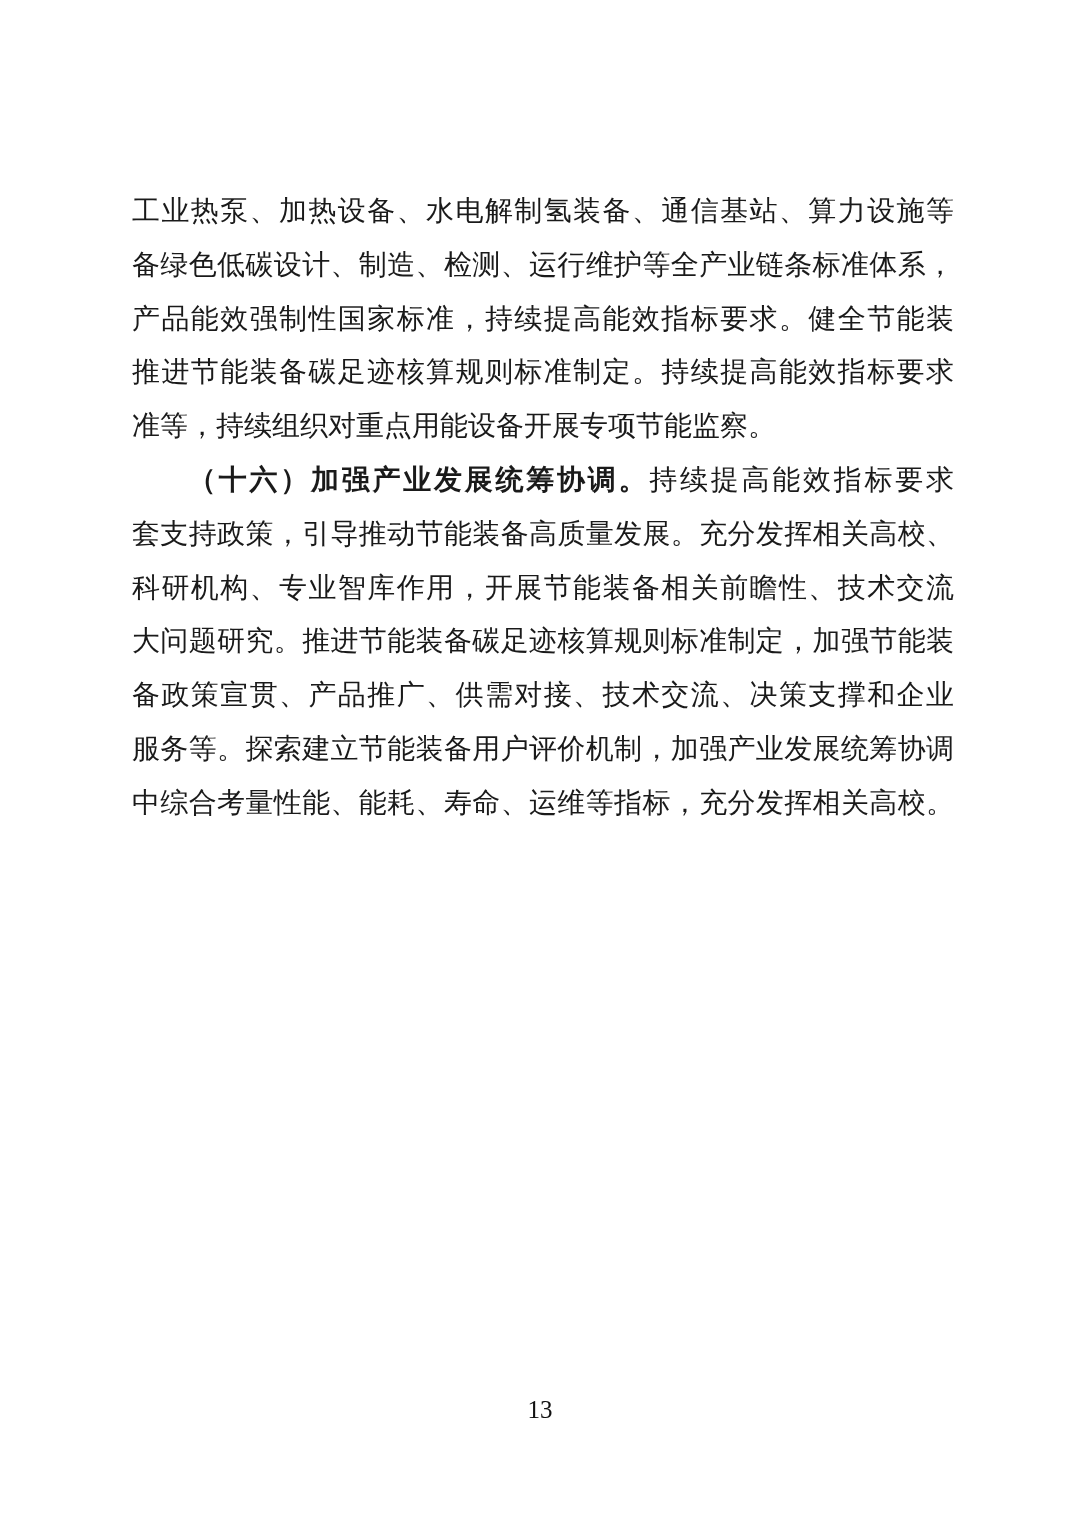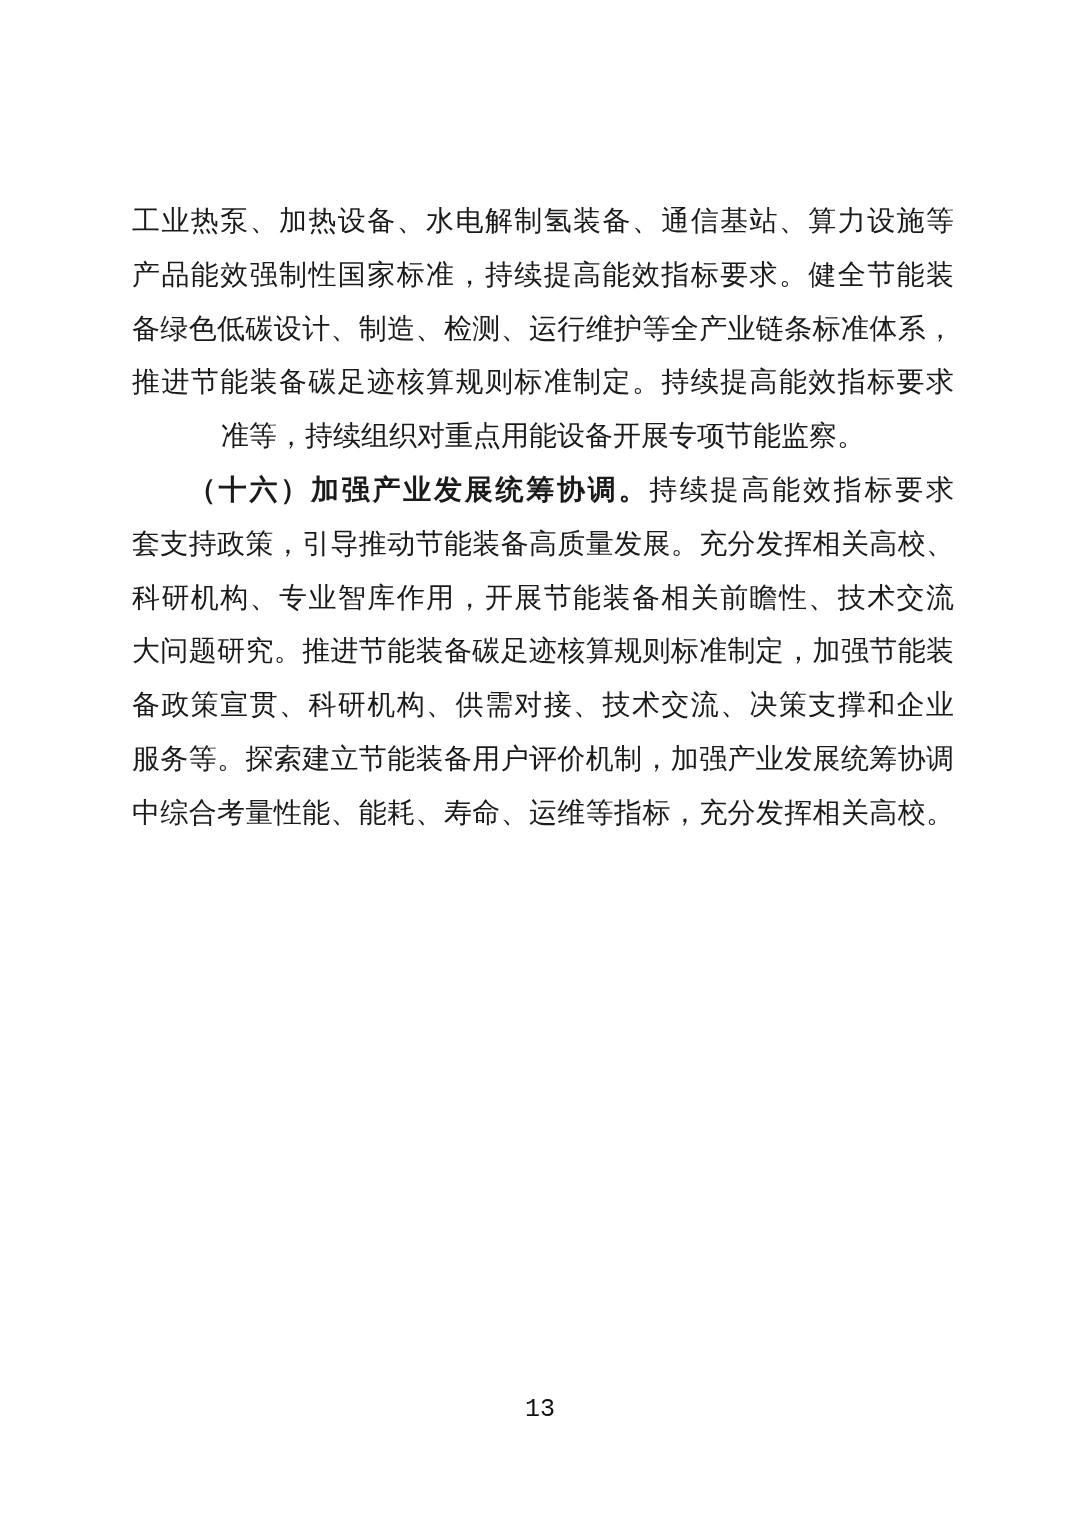--- a/index.html
+++ b/index.html
@@ -11,73 +11,73 @@
     position: relative;
     width: 1080px;
     height: 1527px;
     background: #ffffff;
     overflow: hidden;
     font-family: "Liberation Serif", "DejaVu Serif", serif;
   }
   .textblock {
     position: absolute;
     left: 132px;
-    top: 194px;
+    top: 184px;
     width: 822px;
     color: #1a1a1a;
   }
   .line {
     height: 53.8px;
     line-height: 53.8px;
     font-size: 28px;
     letter-spacing: 0;
     text-align: justify;
     text-align-last: justify;
     text-justify: inter-character;
     overflow: hidden;
   }
   .line.left {
-    text-align: center;
+    text-align: left;
     text-align-last: auto;
   }
   .line.indent {
     text-indent: 56px;
   }
   .heading {
     font-weight: 700;
   }
   .pagenum {
     position: absolute;
     left: 0;
     top: 1394px;
     width: 100%;
     height: 32px;
     line-height: 32px;
     text-align: center;
     font-size: 25px;
     color: #111111;
-    font-family: Liberation Mono, monospace;
+    font-family: Liberation Serif, serif;
   }
 </style>
 </head>
 <body>
 
 <div class="page">
   <div class="textblock">
 
     <div class="line">工业热泵、加热设备、水电解制氢装备、通信基站、算力设施等</div>
+    <div class="line">备绿色低碳设计、制造、检测、运行维护等全产业链条标准体系，</div>
     <div class="line">产品能效强制性国家标准，持续提高能效指标要求。健全节能装</div>
-    <div class="line">备绿色低碳设计、制造、检测、运行维护等全产业链条标准体系，</div>
     <div class="line">推进节能装备碳足迹核算规则标准制定。持续提高能效指标要求</div>
     <div class="line left">准等，持续组织对重点用能设备开展专项节能监察。</div>
 
     <div class="line indent"><span class="heading">（十六）加强产业发展统筹协调。</span><span>持续提高能效指标要求</span></div>
     <div class="line">套支持政策，引导推动节能装备高质量发展。充分发挥相关高校、</div>
     <div class="line">科研机构、专业智库作用，开展节能装备相关前瞻性、技术交流</div>
     <div class="line">大问题研究。推进节能装备碳足迹核算规则标准制定，加强节能装</div>
-    <div class="line">备政策宣贯、科研机构、供需对接、技术交流、决策支撑和企业</div>
+    <div class="line">备政策宣贯、产品推广、供需对接、技术交流、决策支撑和企业</div>
     <div class="line">服务等。探索建立节能装备用户评价机制，加强产业发展统筹协调</div>
     <div class="line">中综合考量性能、能耗、寿命、运维等指标，充分发挥相关高校。</div>
 
   </div>
 
   <div class="pagenum">13</div>
 </div>
 
 </body></html>

